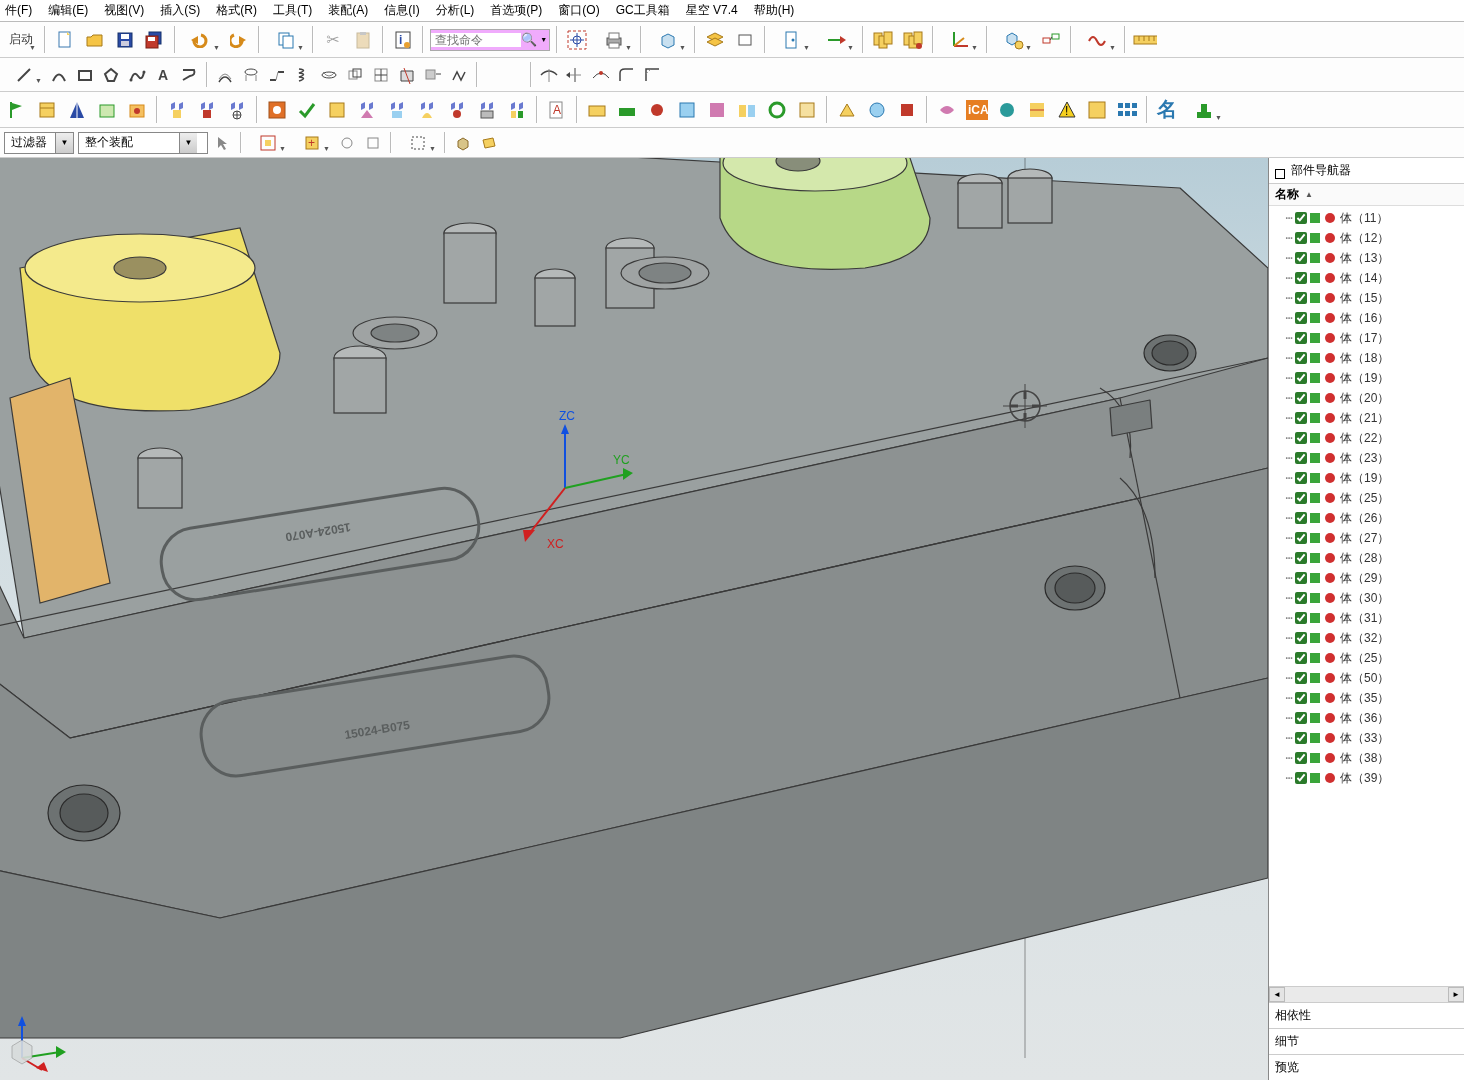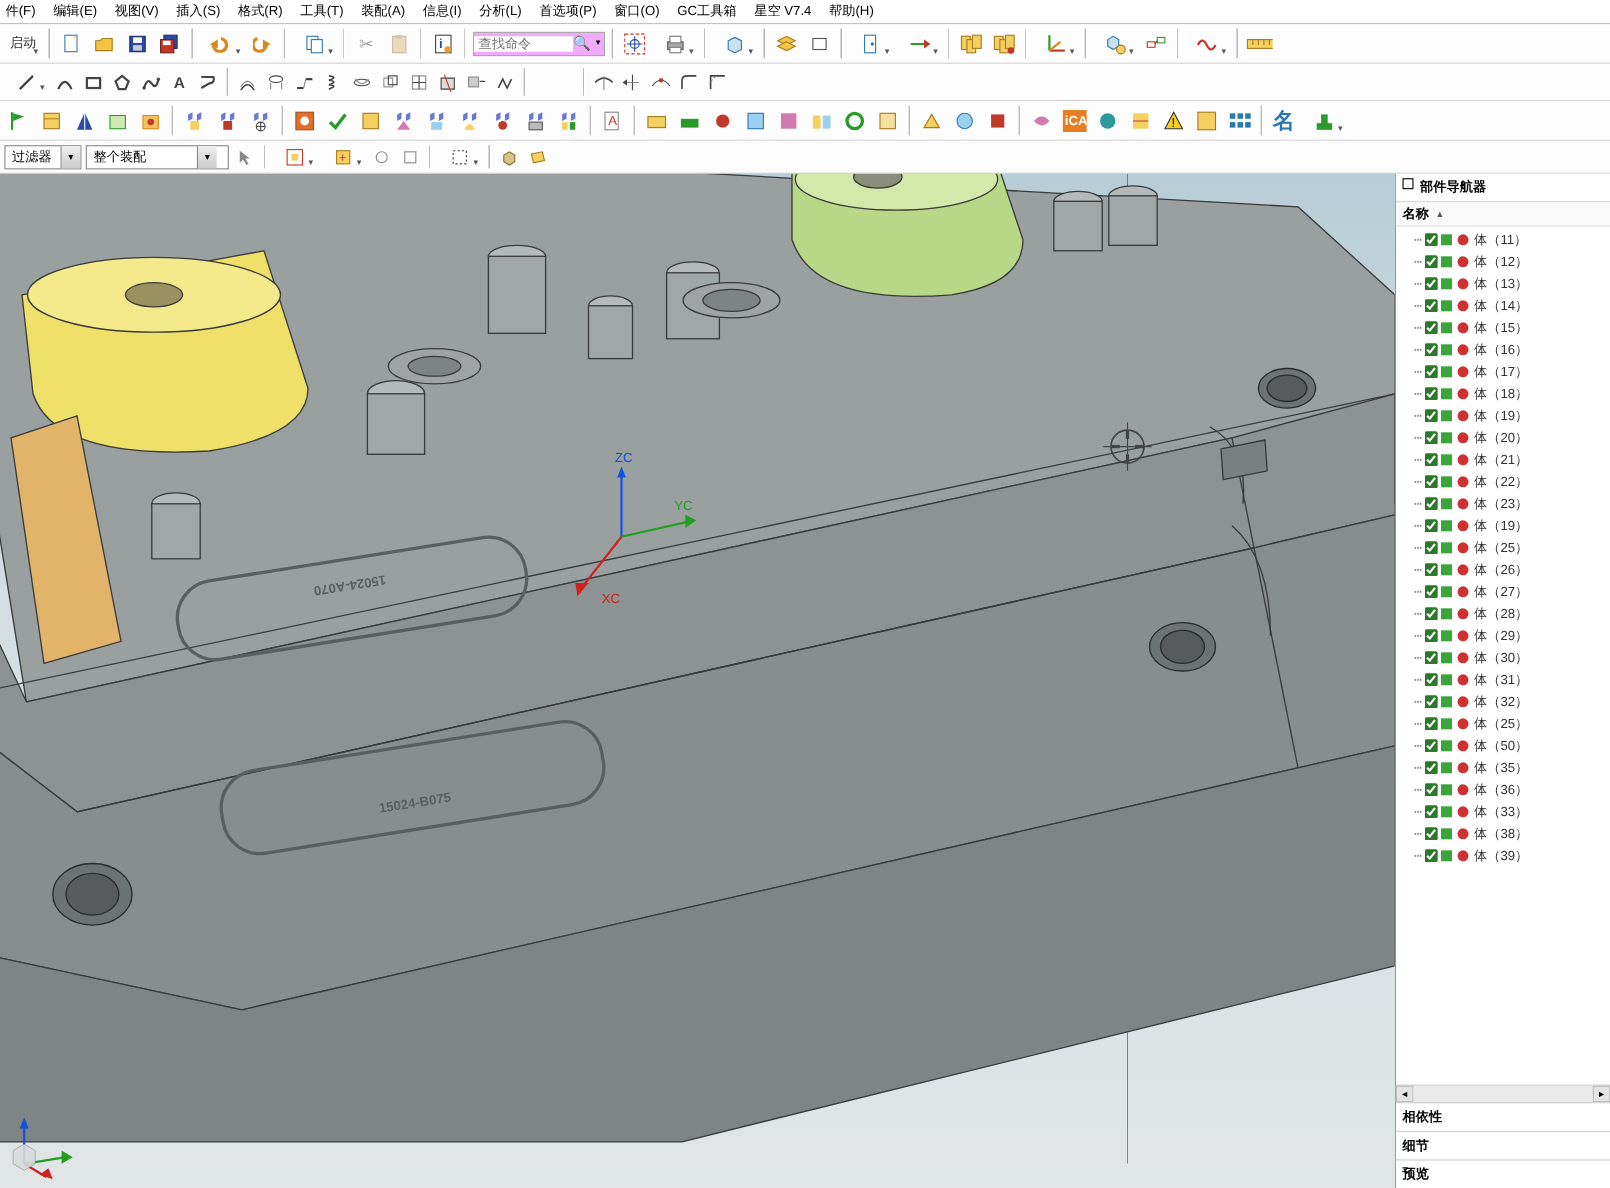--- a/index.html
+++ b/index.html
@@ -33,37 +33,37 @@
 .combo .cbbtn { width: 18px; height: 100%; background: linear-gradient(#eee,#ccc); border-left: 1px solid #888; display: flex; align-items: center; justify-content: center; font-size: 8px; }
 
 
 .mainrow { flex: 1; display: flex; min-height: 0; }
 .viewport { flex: 1; position: relative; background: linear-gradient(#b7cdd7 0%, #d1dde2 30%, #e1e5e6 100%); overflow: hidden; }
 .viewport svg.scene { position: absolute; left: 0; top: 0; }
 .triad { position: absolute; left: 8px; bottom: 8px; width: 60px; height: 60px; }
 
 
 .rightpanel { width: 196px; min-width: 196px; border-left: 1px solid #888; background: #fff; display: flex; flex-direction: column; }
-.rp-title { font-weight: bold; padding: 4px 6px; border-bottom: 1px solid #ccc; background: #fff; display: flex; align-items: flex-start; gap: 6px; }
+.rp-title { font-weight: normal; padding: 4px 6px; border-bottom: 1px solid #ccc; background: #fff; display: flex; align-items: flex-end; gap: 6px; }
 .rp-title .sq { width: 10px; height: 10px; border: 1px solid #000; }
 .rp-head { font-weight: bold; padding: 2px 6px; border-bottom: 1px solid #ddd; background: #fafafa; display: flex; align-items: center; gap: 6px; }
 .rp-head .arrow { font-size: 8px; color: #555; }
 .rp-tree { flex: 1; overflow-y: auto; overflow-x: hidden; padding: 2px 0 2px 14px; }
 .rp-tree::-webkit-scrollbar { width: 16px; }
 .rp-tree::-webkit-scrollbar-track { background: #eee; border-left: 1px solid #ccc; }
 .rp-tree::-webkit-scrollbar-thumb { background: #c8c8c8; border: 1px solid #aaa; }
 .node { display: flex; align-items: center; height: 20px; }
 .node .dash { color: #888; font-family: monospace; width: 12px; text-align: center; }
 .node input[type=checkbox] { accent-color: #2a7a2a; width: 12px; height: 12px; }
 .node .ic1, .node .ic2 { width: 14px; height: 14px; margin-left: 1px; display: inline-flex; }
 .node .lbl { margin-left: 3px; color: #333; white-space: nowrap; }
 .rp-hscroll { height: 16px; border-top: 1px solid #ccc; background: #eee; display: flex; align-items: center; }
 .rp-hscroll .hcap { width: 16px; height: 100%; border: 1px solid #bbb; background: #e4e4e4; display: flex; align-items: center; justify-content: center; font-size: 8px; }
 .rp-hscroll .htrack { flex: 1; height: 100%; background: #eaeaea; }
-.rp-section { font-weight: bold; padding: 4px 6px; border-top: 1px solid #ccc; background: #fff; cursor: default; }
+.rp-section { font-weight: normal; padding: 4px 6px; border-top: 1px solid #ccc; background: #fff; cursor: default; }
 
 
 </style>
 </head>
 <body>
 
 <div class="menubar">
   <span>件(F)</span>
   <span>编辑(E)</span>
   <span>视图(V)</span>

